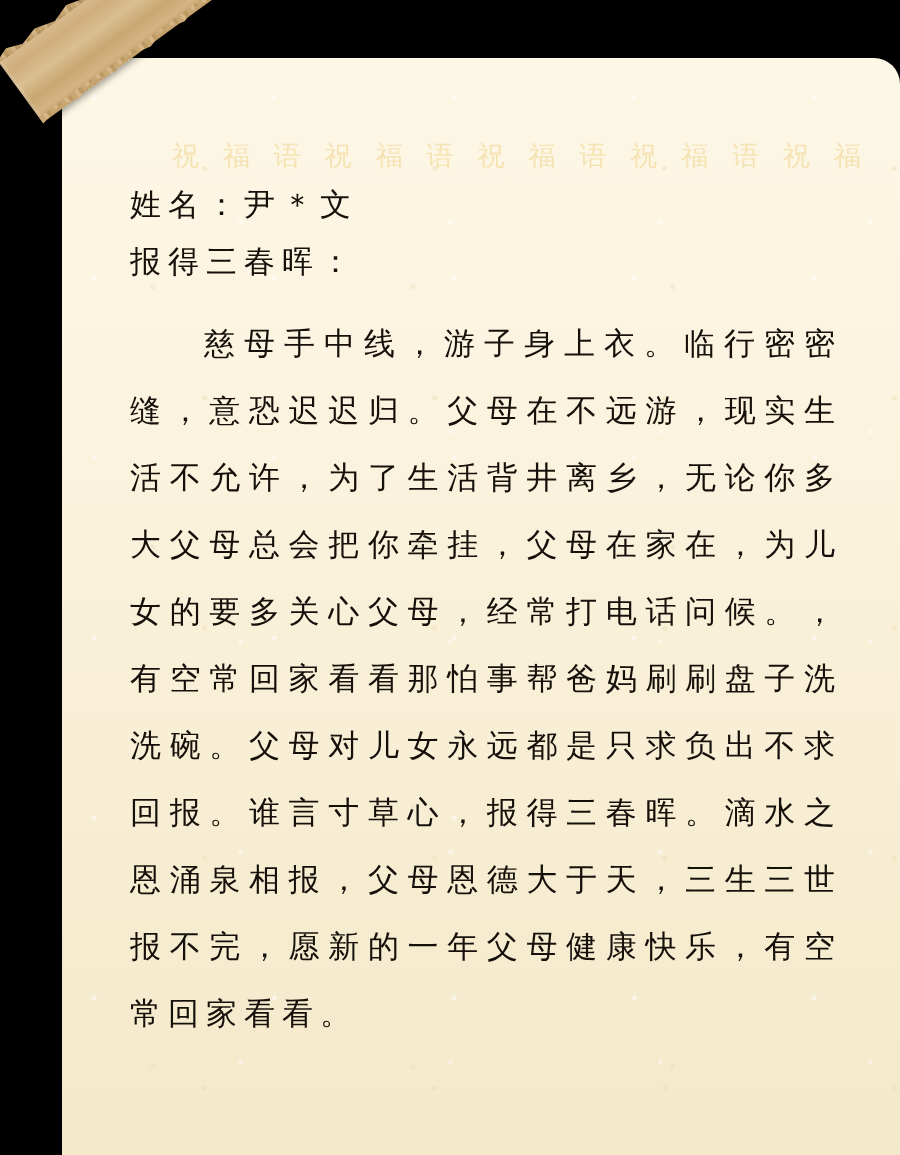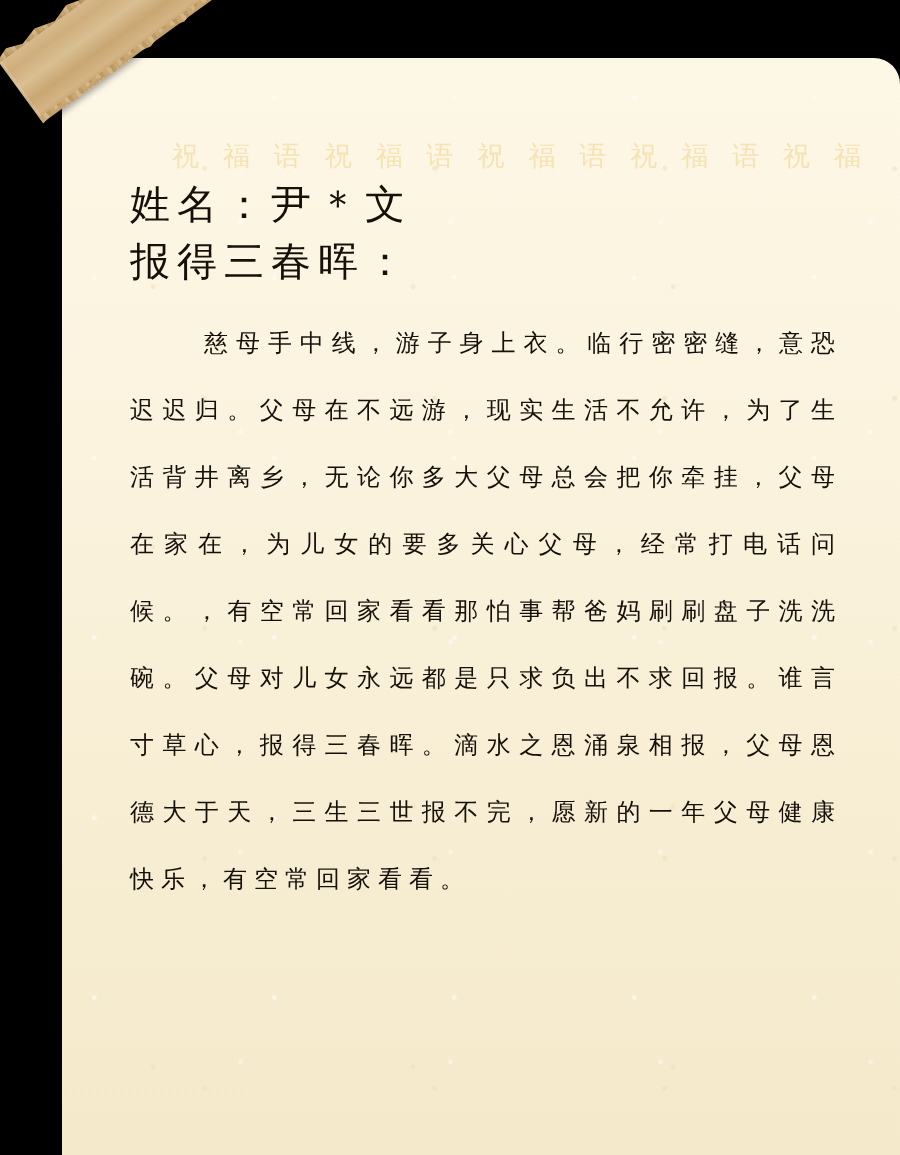--- a/index.html
+++ b/index.html
@@ -110,29 +110,29 @@
   #note-body {
     position: absolute;
     left: 68px;
     top: 118px;
     width: 712px;
     color: #15100a;
     font-family: "DejaVu Serif", "Liberation Serif", serif;
   }
 
   .field-line {
-    font-size: 40px;
+    font-size: 31px;
     line-height: 57px;
     letter-spacing: 7px;
     white-space: nowrap;
   }
 
   #message-body {
     margin-top: 20px;
-    font-size: 24px;
+    font-size: 31px;
     line-height: 67px;
     letter-spacing: 7px;
     text-align: justify;
     text-indent: 74px;
     text-justify: inter-character;
   }
 </style>
 </head>
 <body>
 

